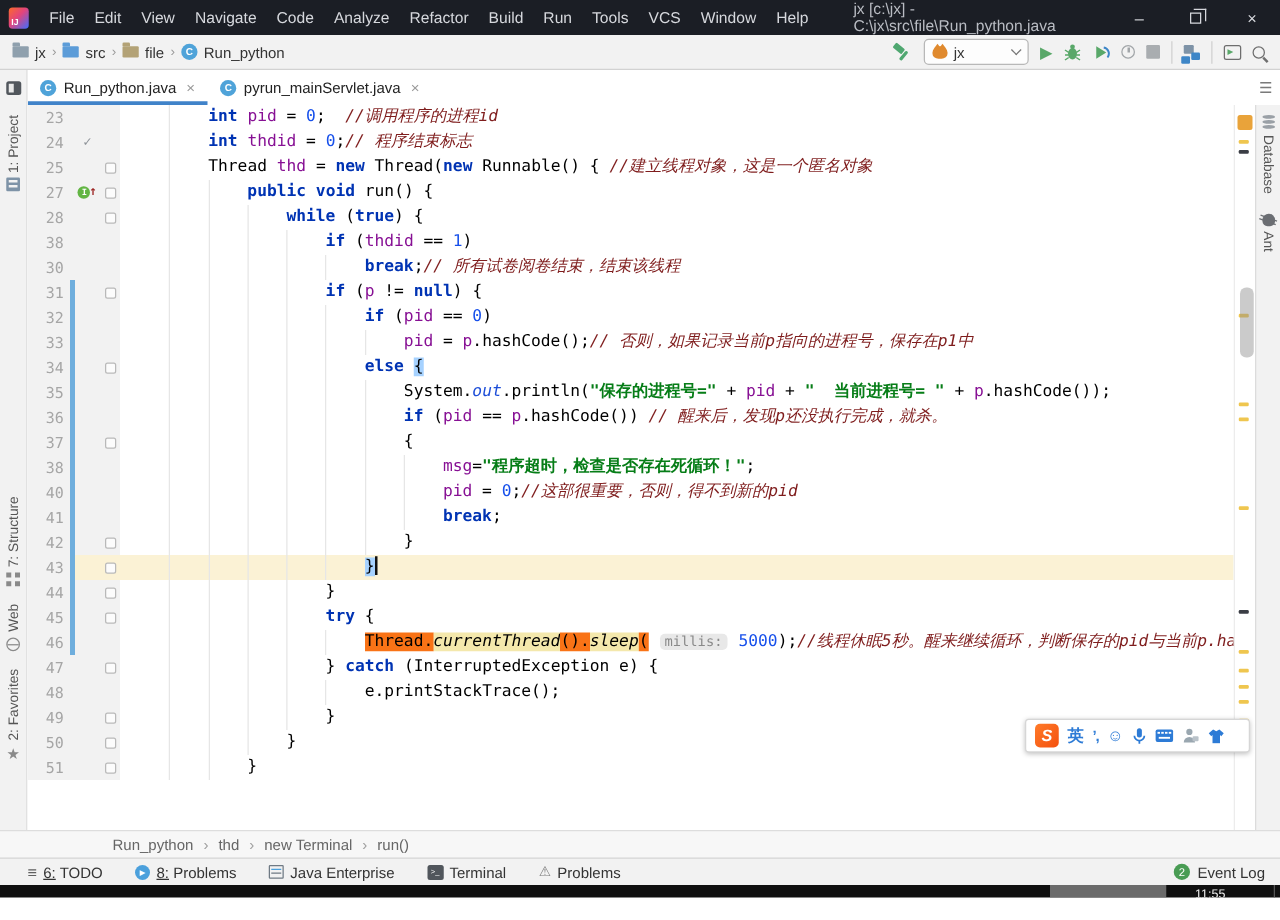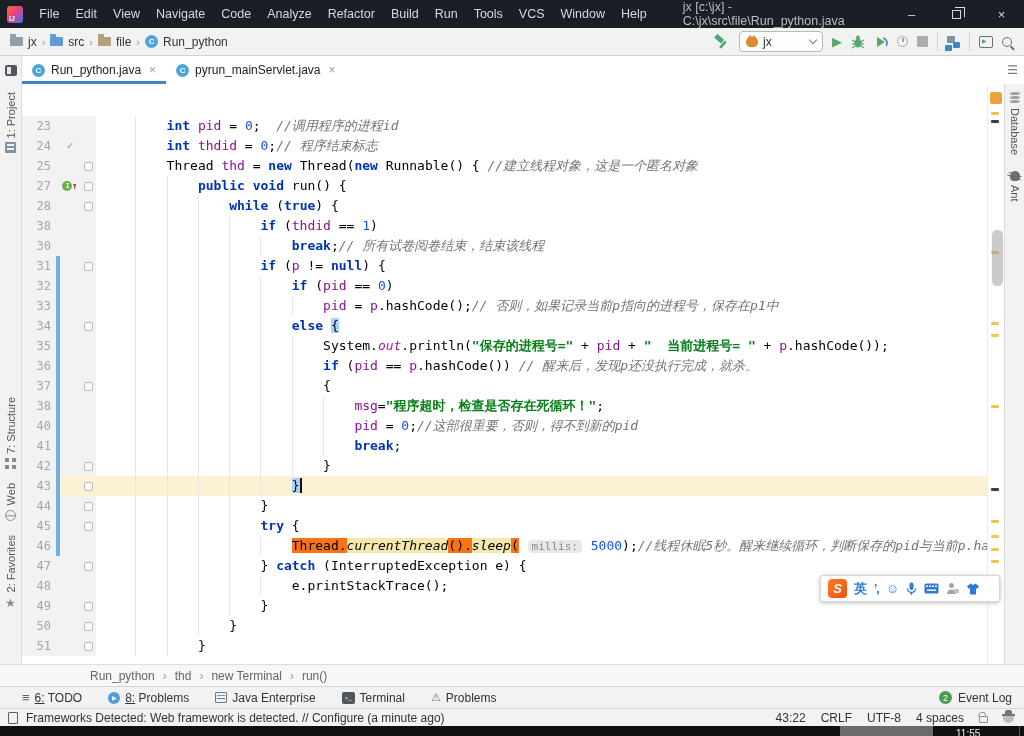--- a/index.html
+++ b/index.html
@@ -74,38 +74,38 @@
   .ic-proj::after { content:""; position:absolute; left:2px; top:2px; width:7px; height:2px; background:#f2f2f2; box-shadow:0 4px 0 #f2f2f2; }
   .ic-struct { width:11px; height:11px; position:relative; }
   .ic-struct::before { content:""; position:absolute; left:0; top:0; width:4px; height:4px; background:#8a8a8a; box-shadow:7px 0 0 #8a8a8a,0 7px 0 #8a8a8a,7px 7px 0 #8a8a8a; }
   .ic-web { width:11px; height:11px; border:1.4px solid #8a8a8a; border-radius:50%; position:relative; overflow:hidden; }
   .ic-web::after { content:""; position:absolute; left:4px; top:-1px; width:1.4px; height:12px; background:#8a8a8a; transform:rotate(90deg); }
   .ic-db { width:10px; height:12px; position:relative; }
   .ic-db::before { content:""; position:absolute; left:0; top:0; width:10px; height:3px; border-radius:50%; background:#9aa0a6; box-shadow:0 4px 0 #9aa0a6,0 8px 0 #9aa0a6; }
   .ic-ant { width:10px; height:10px; background:#6b6e73; border-radius:50% 50% 40% 40%; position:relative; }
   .ic-ant::after { content:""; position:absolute; left:-2px; top:3px; width:14px; height:1.2px; background:#6b6e73; box-shadow:0 3px 0 #6b6e73; transform:rotate(20deg); }
 
-  .code-pane { flex:1; background:#fff; font-family:"DejaVu Sans Mono","Liberation Mono",monospace; font-size:13px; overflow:hidden;margin-top:32px; }
+  .code-pane { flex:1; background:#fff; font-family:"DejaVu Sans Mono","Liberation Mono",monospace; font-size:13px; overflow:hidden; }
   .cl { display:flex; height:20px; line-height:20px; }
   .g-num { flex:0 0 34px; text-align:right; padding-right:5px; color:#a6a6a6; background:#f2f2f2; font-size:12px; }
   .g-vcs { flex:0 0 4px; background:#f2f2f2; }
   .g-vcs.changed { background:#6faedd; }
   .g-ico { flex:0 0 20px; background:#f2f2f2; display:flex; align-items:center; justify-content:center; gap:0; font-size:11px; }
   .g-fold { flex:0 0 16px; background:#f2f2f2; display:flex; align-items:center; justify-content:center; }
   .fold-box { width:9px; height:9px; border:1px solid #b9b9b9; border-radius:2px; background:#fcfcfc; }
   .code { flex:1; white-space:pre; padding-left:8px; color:#000; position:relative; }
   .cl.current .code, .cl.current .g-fold, .cl.current .g-ico { background:#fbf2d5; }
   .ind-first { display:inline-block; width:4ch; height:20px; vertical-align:top; }
   .ind-g { display:inline-block; width:4ch; height:20px; vertical-align:top; border-left:1px solid #e6e6e6; }
   .tk-k { color:#0033b3; font-weight:bold; }
   .tk-n { color:#1750eb; }
   .tk-s { color:#067d17; font-weight:bold; }
-  .tk-c { color:#737373; font-style:italic; }
+  .tk-c { color:#7f1d1d; font-style:italic; }
   .tk-f { color:#871094; }
-  .tk-fo { color:#a21caf; font-style:italic; }
+  .tk-fo { color:#1d4ed8; font-style:italic; }
   .tk-a { color:#9e880d; }
   .tk-h { background:#f97316; }
   .tk-hi { background:#f4e8ac; font-style:italic; }
   .tk-b { background:#a6d2ff; }
   .hint-pill { background:#e8e8e8; color:#8a8a8a; border-radius:4px; font-size:11px; padding:0 4px; margin:0 1px; }
   .caret { display:inline-block; width:2px; height:15px; background:#111; vertical-align:-3px; }
   .impl-circle { width:10px; height:10px; border-radius:50%; background:#62b543; color:#fff; font-size:7px; display:inline-flex; align-items:center; justify-content:center; font-weight:bold; }
   .impl-arrow { color:#9e2927; font-size:10px; font-weight:bold; margin-left:-1px; }
   .g-check { color:#8e9399; font-size:11px; }
 
@@ -569,32 +569,20 @@
           <span style="color:#7a7a7a;font-size:11px">⚠</span>
           <span class="bb-label">Problems</span>
         </div>
       </div>
     <div class="bb-right">
       <span class="badge">2</span>
       <span>Event Log</span>
     </div>
   </div>
 
-  <div class="statusbar">
-    <span class="ic-win"></span>
-    <span>Frameworks Detected: Web framework is detected. // Configure (a minute ago)</span>
-    <div class="sb-right">
-      <span>43:22</span>
-      <span>CRLF</span>
-      <span>UTF-8</span>
-      <span>4 spaces</span>
-      <span class="ic-lock"></span>
-      <span class="ic-hector"></span>
-    </div>
-  </div>
 
   <div class="taskbar">
     <div class="tb-btn-hl"></div>
     <div class="tb-clock">11:55</div>
     <div class="tb-edge"></div>
   </div>
 
   <div class="ime">
     <span class="sogou-logo">S</span>
     <span class="ime-cn">英</span>

